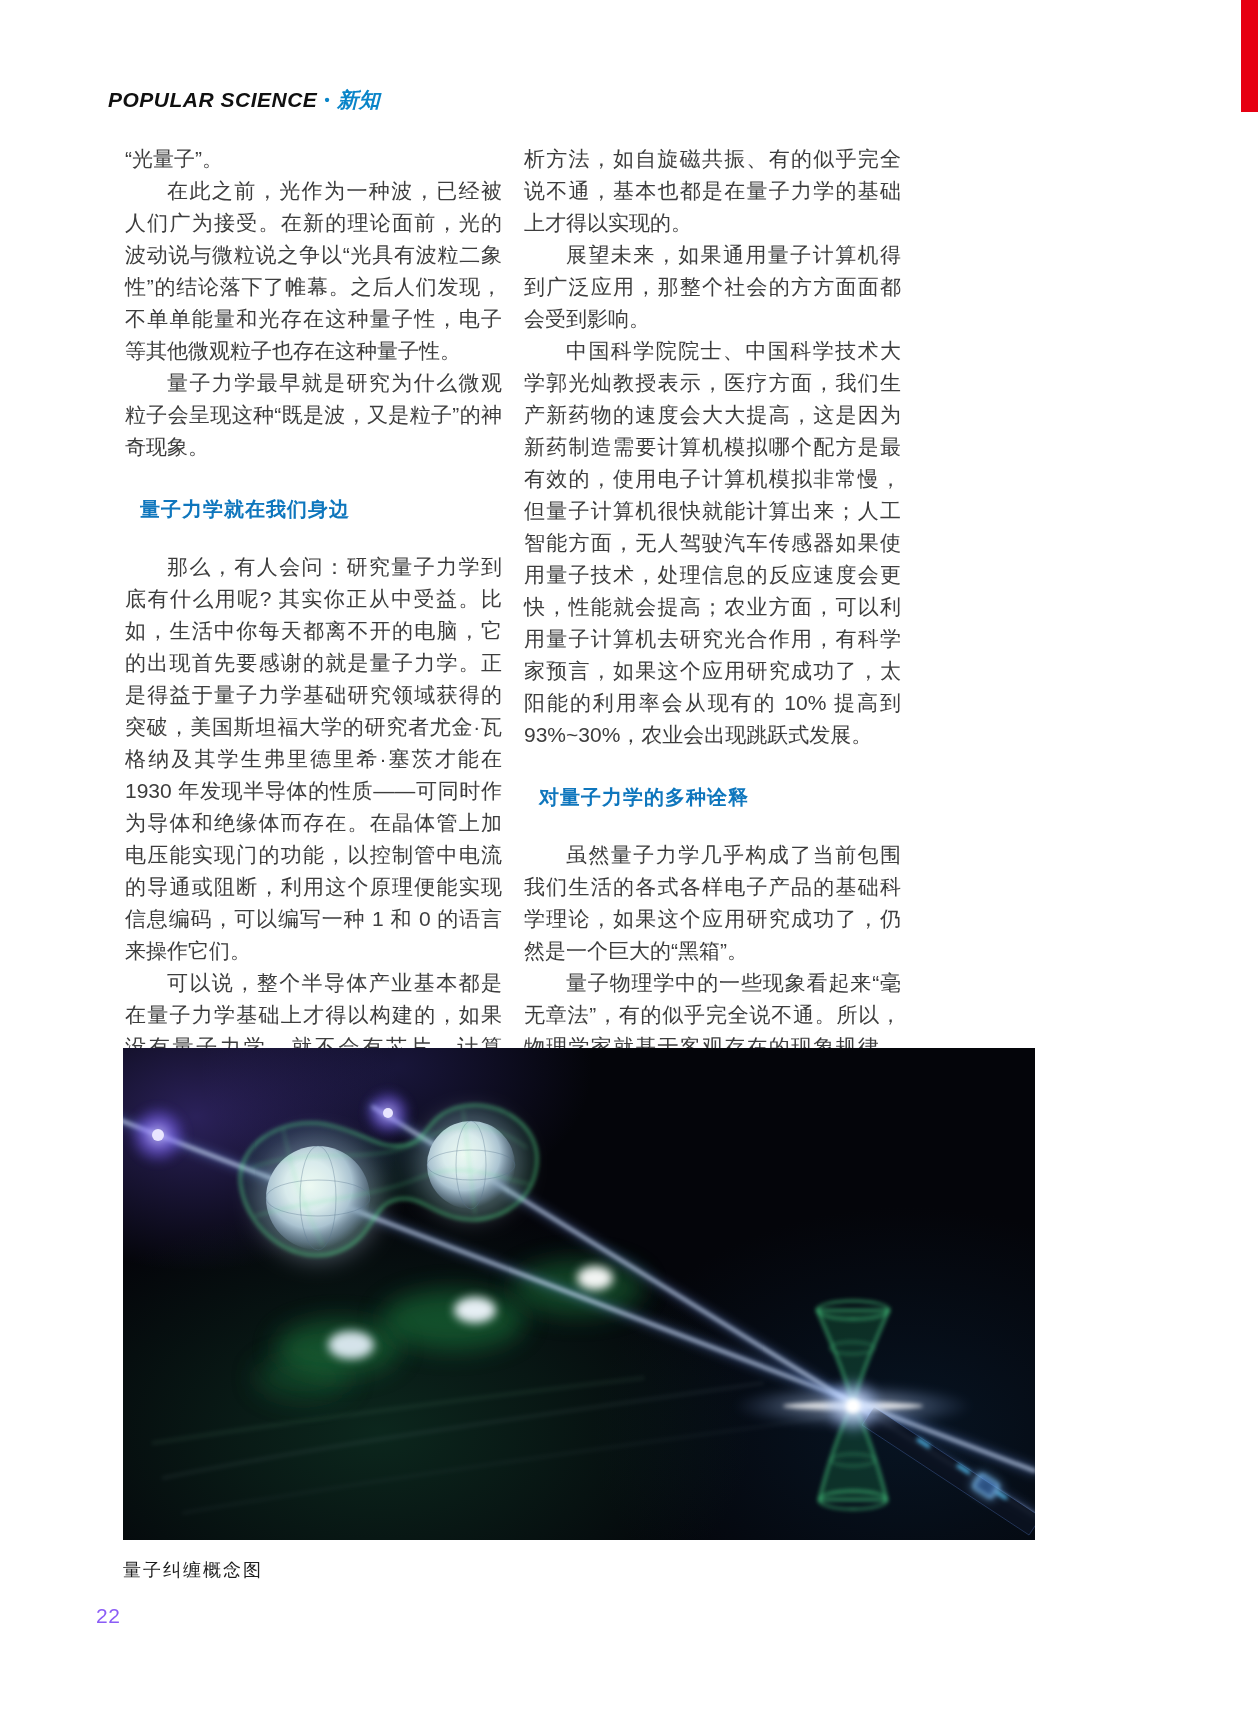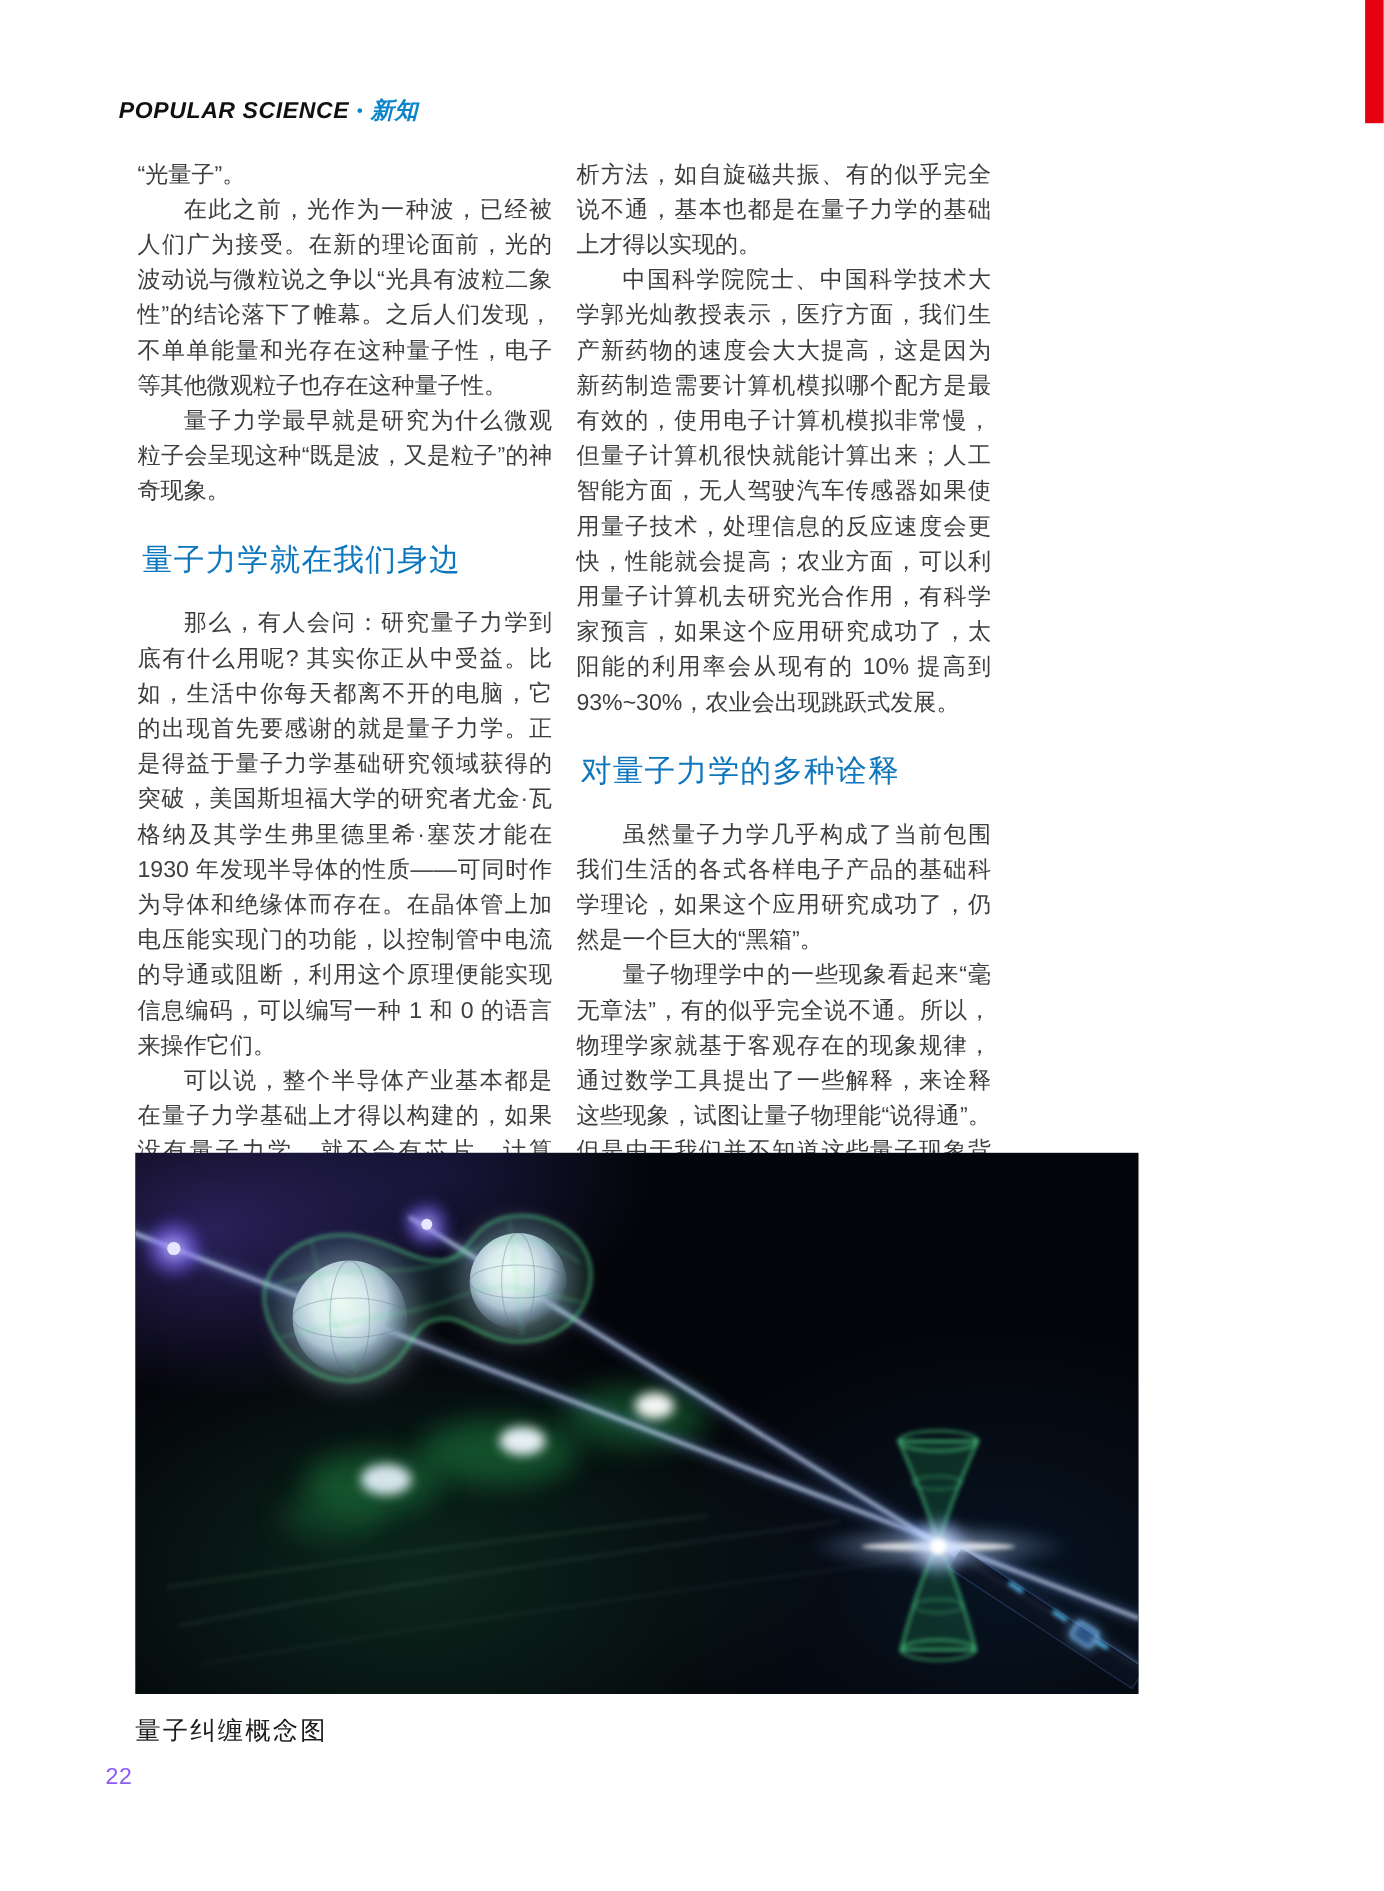--- a/index.html
+++ b/index.html
@@ -29,40 +29,40 @@
     position:absolute;left:125px;top:143px;width:780px;
     display:flex;gap:22px;
   }
   .col{width:377px;}
   .col p{
     font-size:21px;line-height:32px;color:var(--text-color);
     text-align:justify;text-justify:inter-ideograph;
   }
   .col p.indent{text-indent:2em;}
   .col h2{
-    color:var(--heading-blue);font-size:28px;line-height:36px;
-    margin:28px 0 24px 4px;font-weight:normal;letter-spacing:1px;
+    color:var(--heading-blue);font-size:20px;line-height:36px;
+    margin:28px 0 24px 15px;font-weight:bold;letter-spacing:1px;
   }
   figure.photo{
     position:absolute;left:123px;top:1048px;width:912px;
   }
   .art{
     position:relative;width:912px;height:492px;overflow:hidden;
     background:
       radial-gradient(300px 220px at 8% 14%, rgba(96,72,200,.42), transparent 70%),
       radial-gradient(280px 200px at 30% 4%, rgba(72,60,170,.30), transparent 70%),
       radial-gradient(520px 320px at 28% 78%, rgba(18,66,44,.55), transparent 72%),
       radial-gradient(420px 300px at 86% 78%, rgba(10,32,54,.55), transparent 75%),
       #04050a;
   }
   .art svg{position:absolute;inset:0;}
   figcaption{
     margin-top:18px;
     font-family:"DejaVu Serif","Liberation Serif",serif;
-    font-size:23px;color:#1c1c1c;letter-spacing:2px;
+    font-size:18px;color:#1c1c1c;letter-spacing:2px;
   }
   .page-number{
     position:absolute;left:96px;top:1604px;
     font-size:21px;color:#8b5cf6;letter-spacing:.5px;
   }
 </style>
 </head>
 <body>
 
 <div class="corner-red"></div>
@@ -75,20 +75,21 @@
   <div class="col">
     <p>“光量子”。</p>
     <p class="indent">在此之前，光作为一种波，已经被人们广为接受。在新的理论面前，光的波动说与微粒说之争以“光具有波粒二象性”的结论落下了帷幕。之后人们发现，不单单能量和光存在这种量子性，电子等其他微观粒子也存在这种量子性。</p>
     <p class="indent">量子力学最早就是研究为什么微观粒子会呈现这种“既是波，又是粒子”的神奇现象。</p>
     <h2>量子力学就在我们身边</h2>
     <p class="indent">那么，有人会问：研究量子力学到底有什么用呢? 其实你正从中受益。比如，生活中你每天都离不开的电脑，它的出现首先要感谢的就是量子力学。正是得益于量子力学基础研究领域获得的突破，美国斯坦福大学的研究者尤金·瓦格纳及其学生弗里德里希·塞茨才能在 1930 年发现半导体的性质——可同时作为导体和绝缘体而存在。在晶体管上加电压能实现门的功能，以控制管中电流的导通或阻断，利用这个原理便能实现信息编码，可以编写一种 1 和 0 的语言来操作它们。</p>
     <p class="indent">可以说，整个半导体产业基本都是在量子力学基础上才得以构建的，如果没有量子力学，就不会有芯片、计算机，乃至我们当前五花八门的电子产品。现代互联网所代表的信息科技，包括原子钟、人工智能、5G、LED 等，都跟量子力学脱不了关系，现代医学的大多数成像工具和分</p>
   </div>
   <div class="col">
     <p>析方法，如自旋磁共振、有的似乎完全说不通，基本也都是在量子力学的基础上才得以实现的。</p>
+    <p class="indent">展望未来，如果通用量子计算机得到广泛应用，那整个社会的方方面面都会受到影响。</p>
     <p class="indent">中国科学院院士、中国科学技术大学郭光灿教授表示，医疗方面，我们生产新药物的速度会大大提高，这是因为新药制造需要计算机模拟哪个配方是最有效的，使用电子计算机模拟非常慢，但量子计算机很快就能计算出来；人工智能方面，无人驾驶汽车传感器如果使用量子技术，处理信息的反应速度会更快，性能就会提高；农业方面，可以利用量子计算机去研究光合作用，有科学家预言，如果这个应用研究成功了，太阳能的利用率会从现有的 10% 提高到 93%~30%，农业会出现跳跃式发展。</p>
     <h2>对量子力学的多种诠释</h2>
     <p class="indent">虽然量子力学几乎构成了当前包围我们生活的各式各样电子产品的基础科学理论，如果这个应用研究成功了，仍然是一个巨大的“黑箱”。</p>
     <p class="indent">量子物理学中的一些现象看起来“毫无章法”，有的似乎完全说不通。所以，物理学家就基于客观存在的现象规律，通过数学工具提出了一些解释，来诠释这些现象，试图让量子物理能“说得通”。但是由于我们并不知道这些量子现象背后的原理，因此这些诠释就有点像盲人摸象——对一个事物的描述存在多个版本，且都有</p>
   </div>
 </main>
 
 <figure class="photo">
   <div class="art">
     <svg viewBox="0 0 912 492" width="912" height="492">

